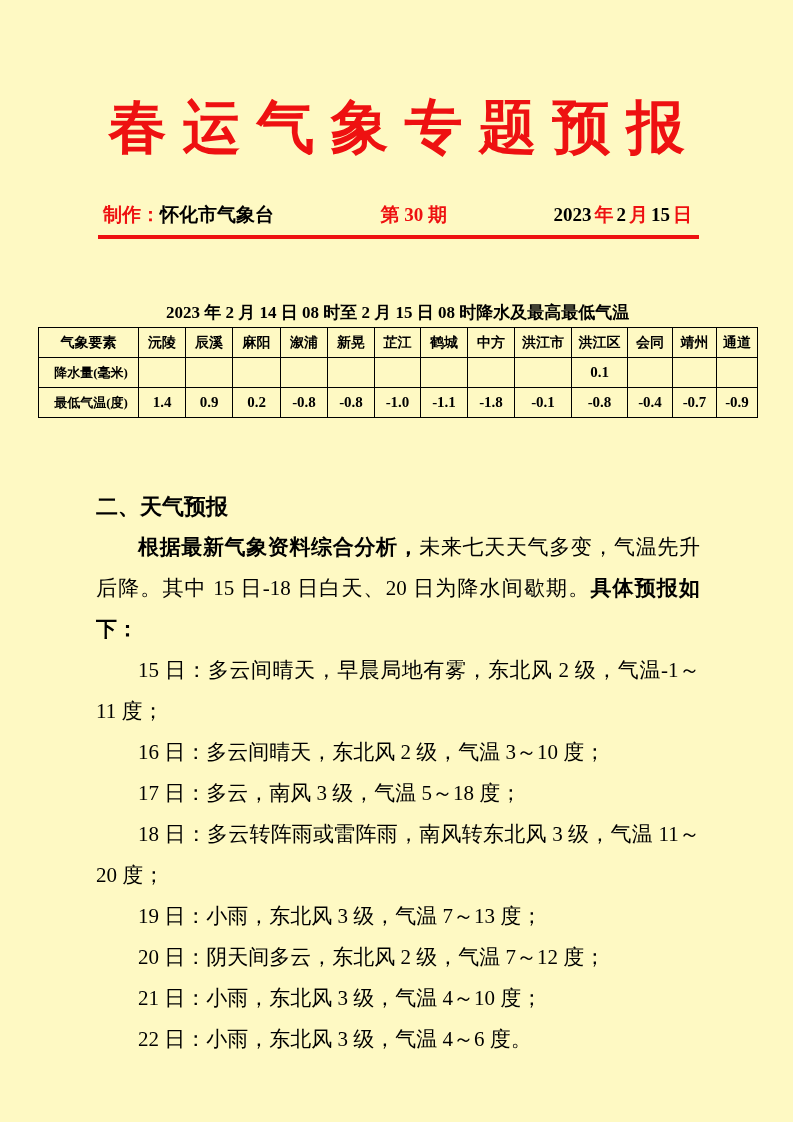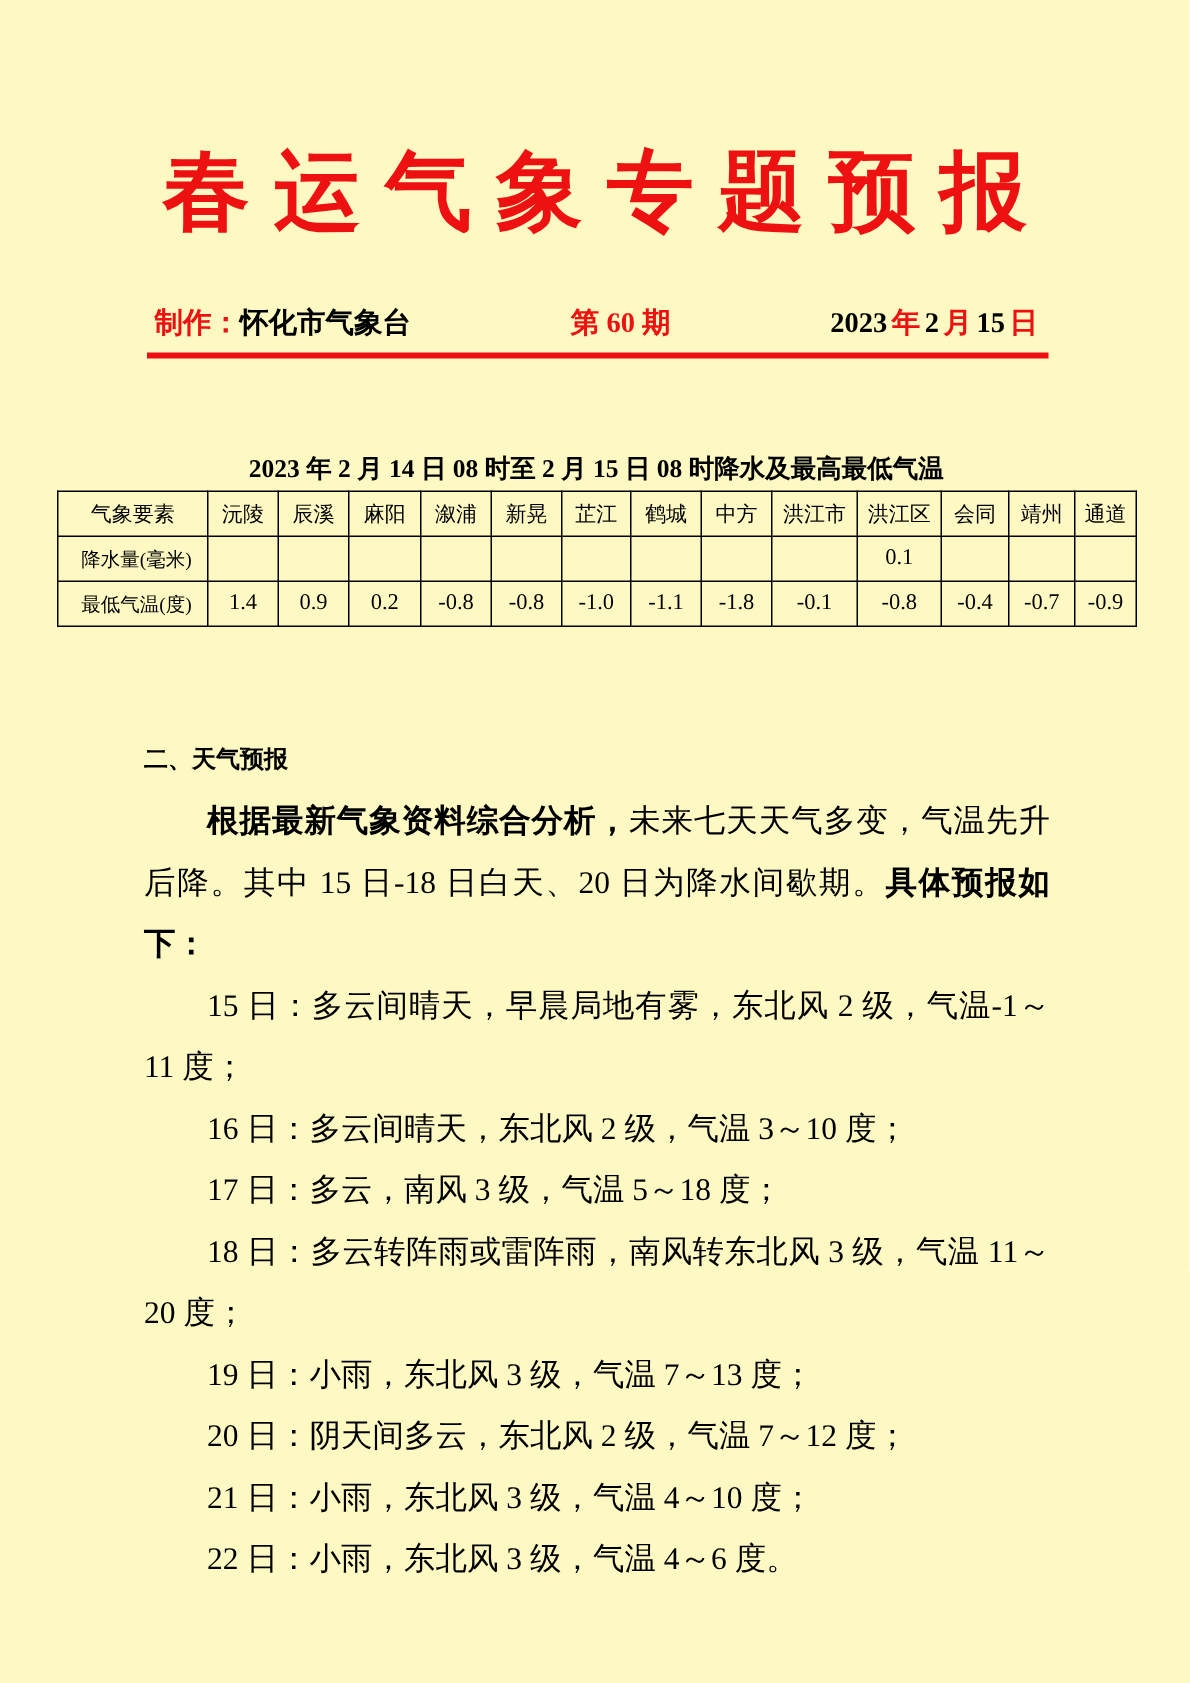--- a/index.html
+++ b/index.html
@@ -48,46 +48,46 @@
   .table-title {
     text-align: center; font-size: 17px; font-weight: bold;
     line-height: 20px; margin: 16px 0 4px 0; white-space: nowrap;
   }
   table.obs {
     border-collapse: collapse; table-layout: fixed; width: 719px;
   }
   table.obs th, table.obs td {
     border: 1px solid #000; padding: 0; height: 30px;
     text-align: center; vertical-align: middle;
-    font-weight: normal; overflow: hidden;
+    font-weight: bold; overflow: hidden;
   }
   table.obs thead th { font-size: 14px; }
   table.obs th.row-label { text-align: center; padding-left: 5px; font-size: 13px; }
   table.obs td.val { font-size: 15px; }
   
   .sec2 {
     position: absolute; top: 486px; left: 96px; width: 604px;
     font-size: 21px; line-height: 41px;
   }
-  .sec2 .h2 { font-size: 16px; font-weight: bold; white-space: nowrap; }
+  .sec2 .h2 { font-size: 22px; font-weight: bold; white-space: nowrap; }
   .sec2 p { margin: 0; text-indent: 42px; text-align: justify; }
   .b { font-weight: bold; }
 </style>
 </head>
 <body>
 
 <div class="page">
 
   <div class="doc-title">春运气象专题预报</div>
 
   <div class="meta-line">
     <span>
       <span class="red">制作：</span><span>怀化市气象台</span>
     </span>
-    <span class="red">第 60 期</span>
+    <span class="red">第 30 期</span>
     <span class="meta-date">
       <span>2023</span><span class="red unit">年</span><span>2</span><span class="red unit">月</span><span>15</span><span class="red unit">日</span>
     </span>
   </div>
 
   <div class="red-rule"></div>
 
 
   <div class="table-wrap">
     <div class="table-title">2023 年 2 月 14 日 08 时至 2 月 15 日 08 时降水及最高最低气温</div>

